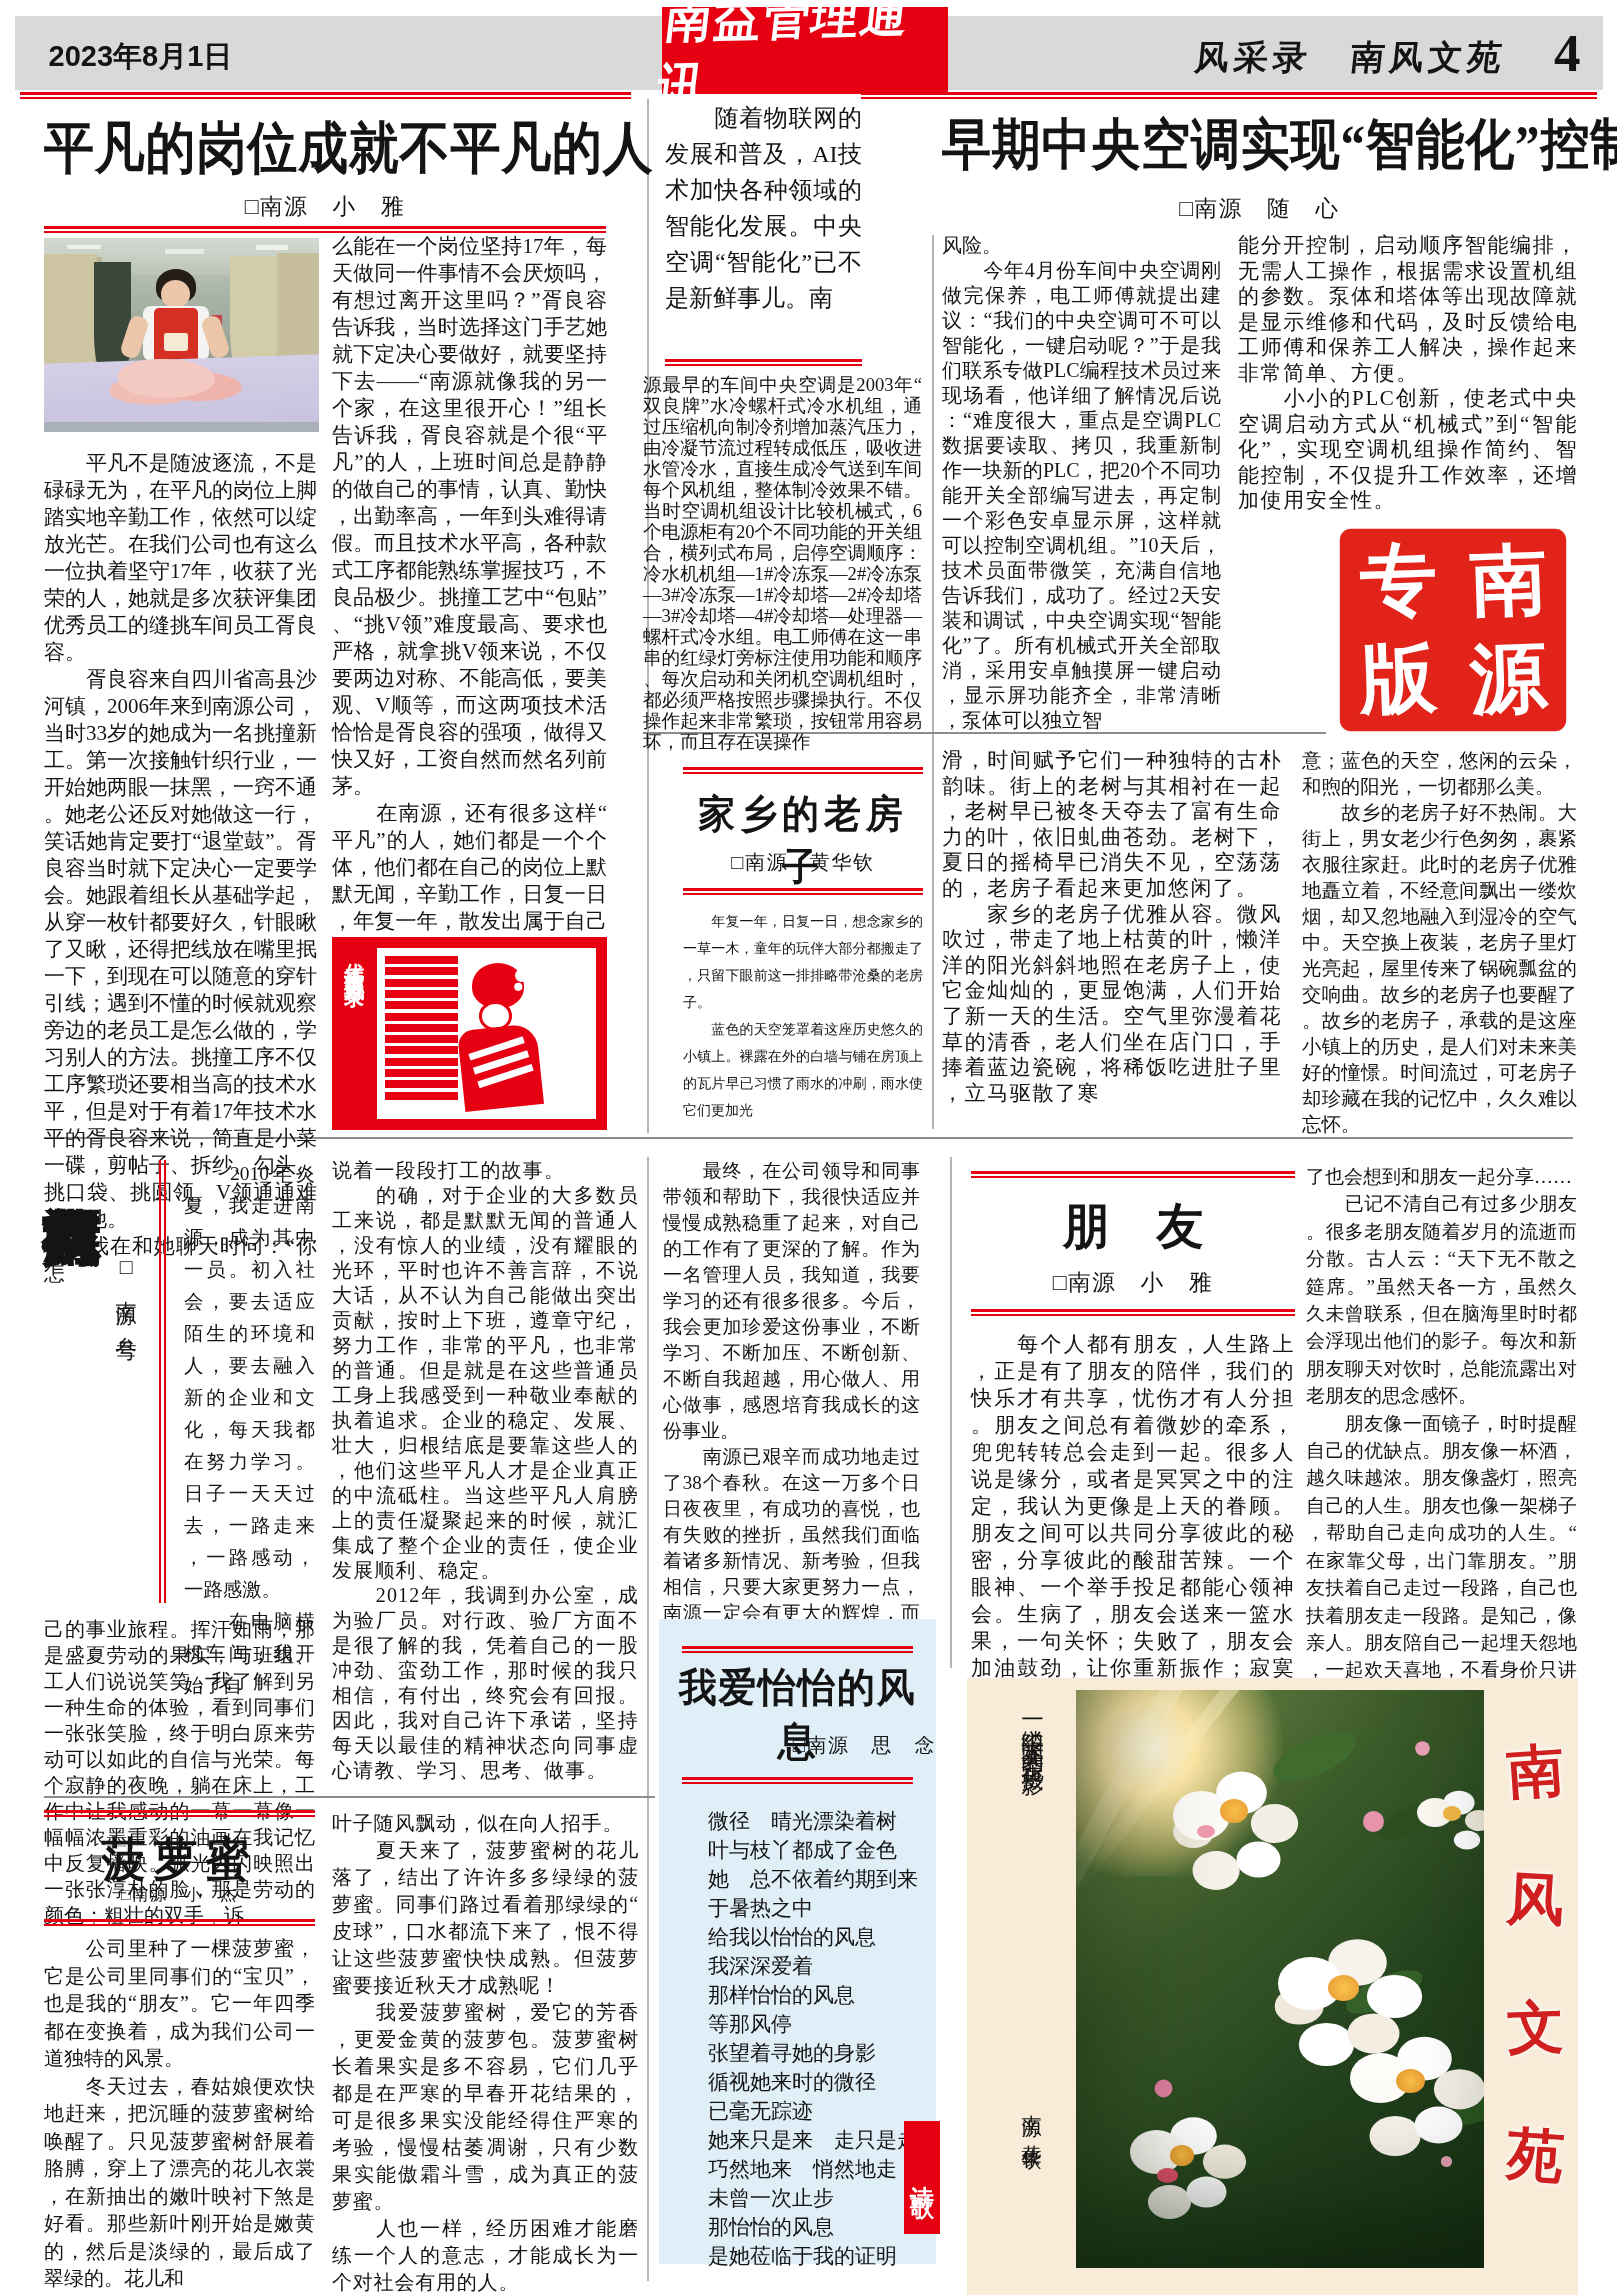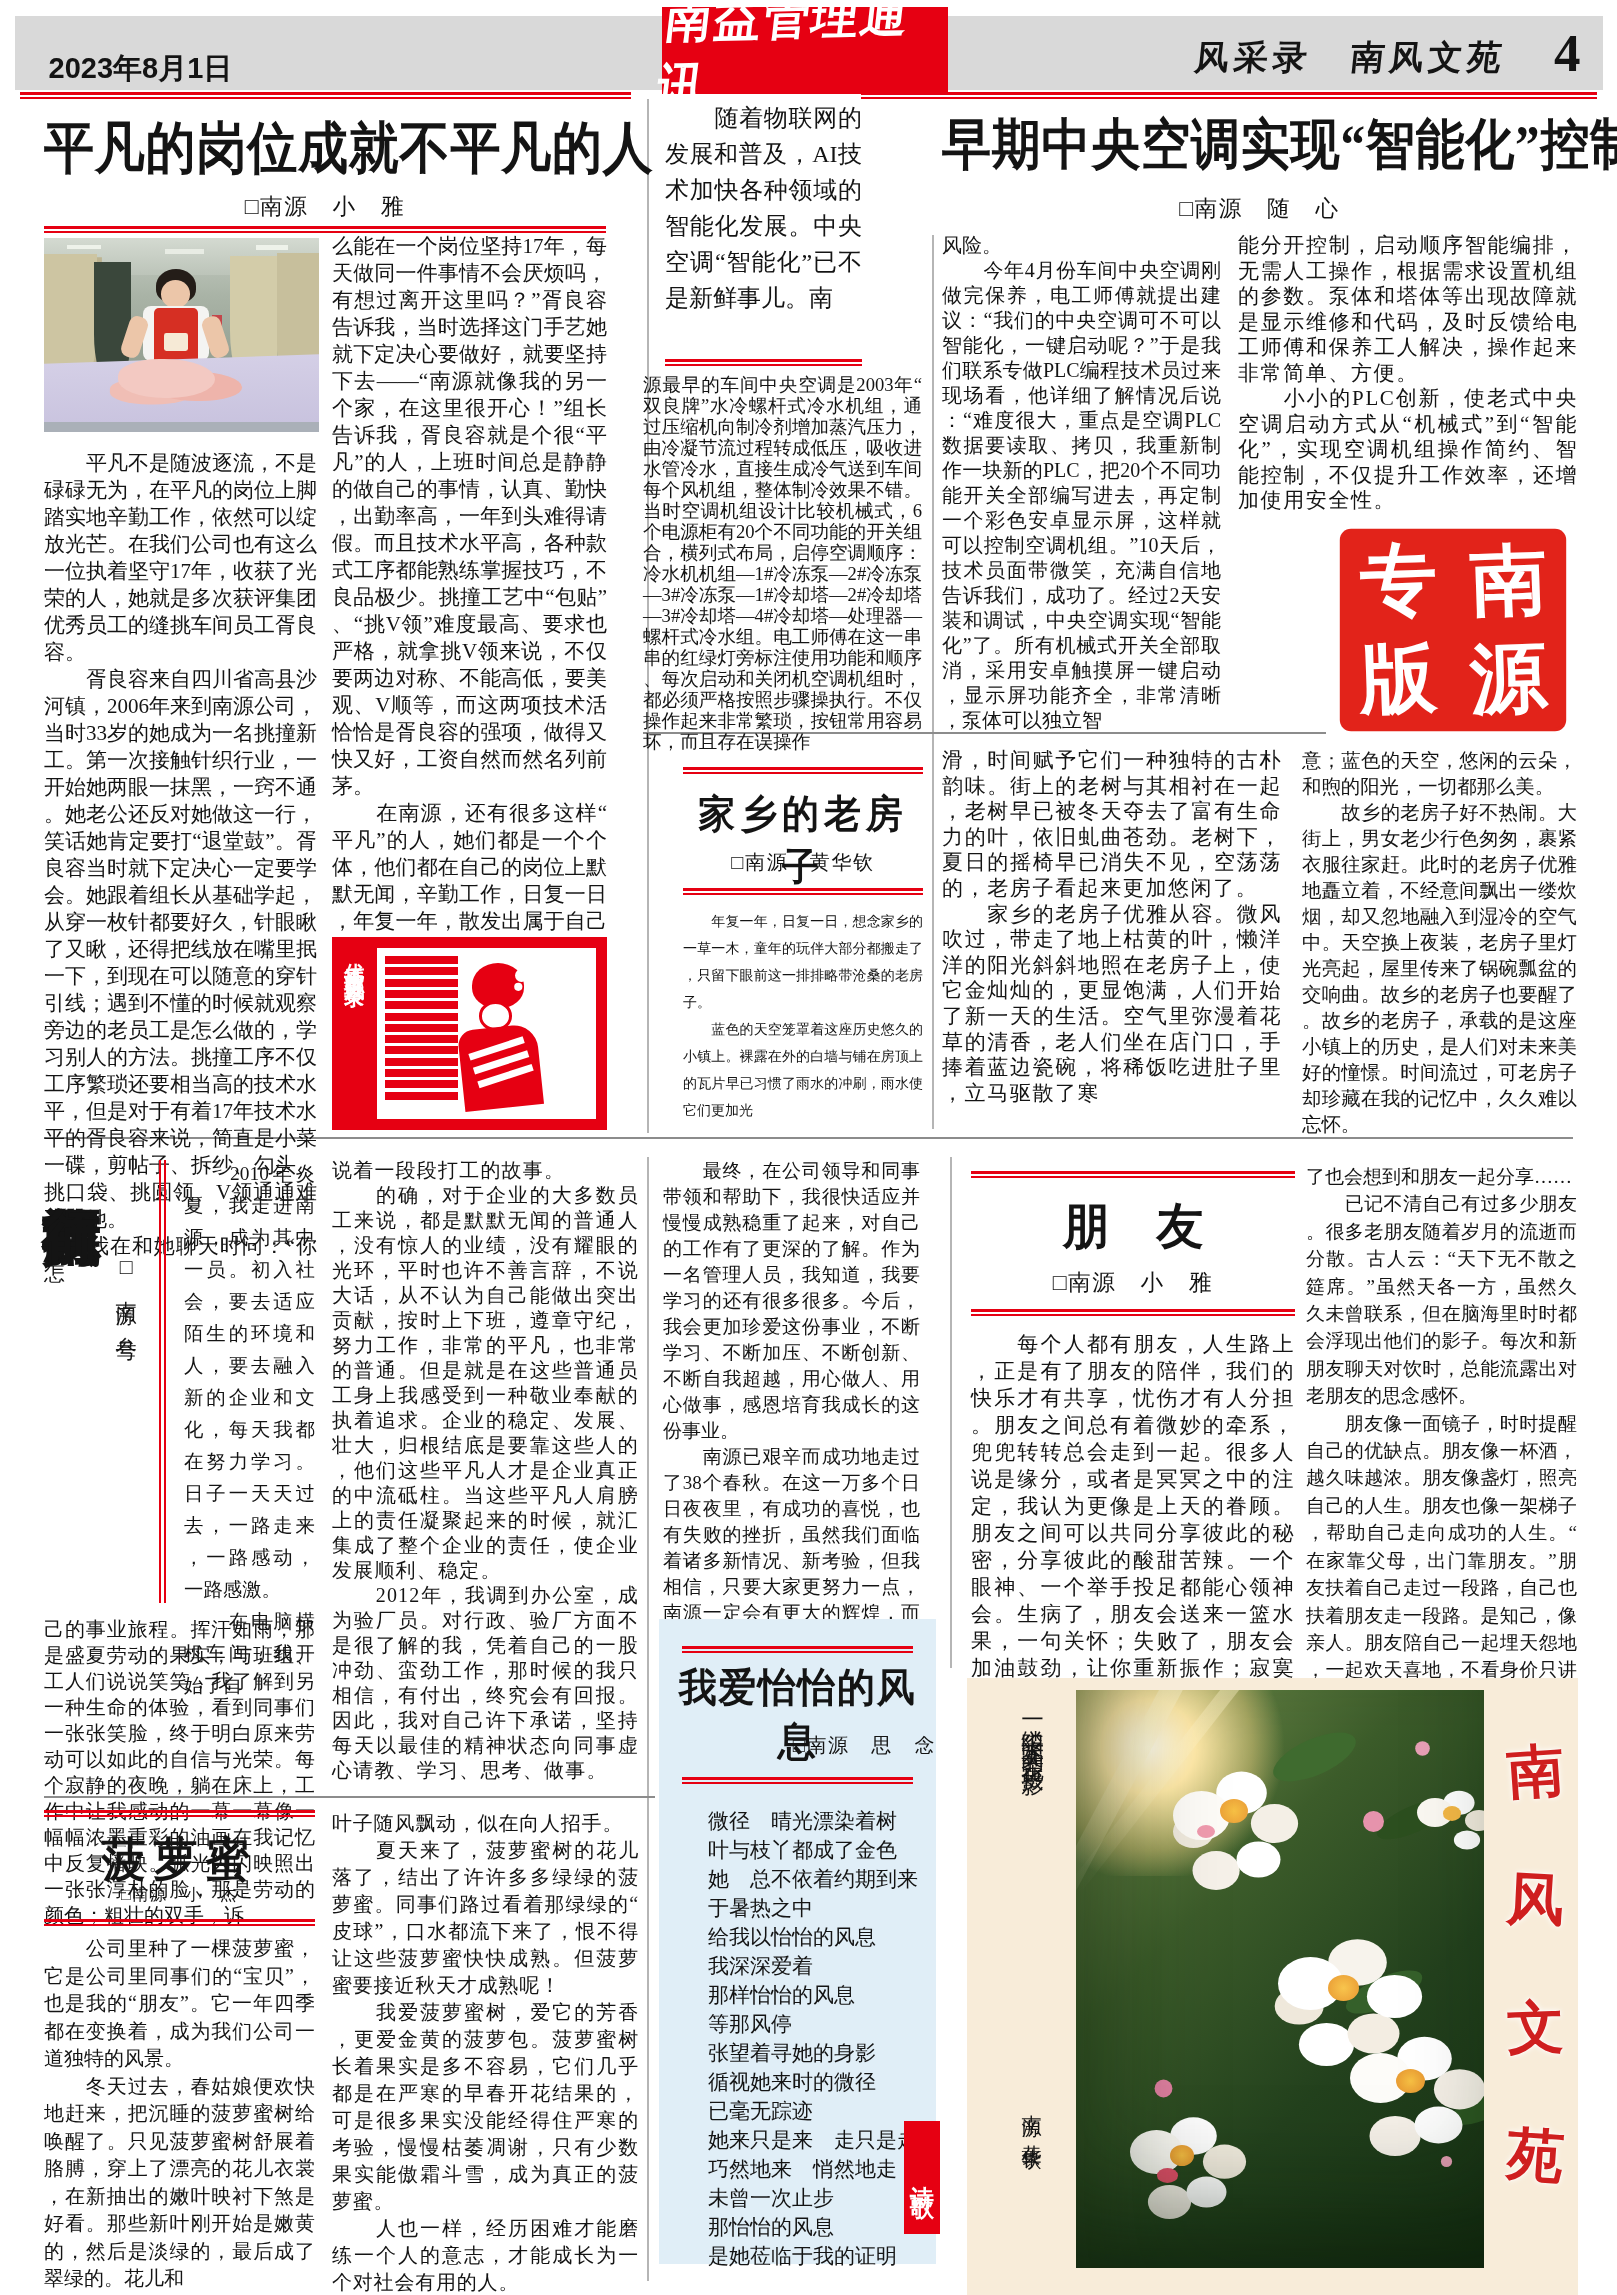--- a/index.html
+++ b/index.html
@@ -3,21 +3,21 @@
 <meta charset="utf-8">
 <style>
   html,body{margin:0;padding:0;}
   .page{position:relative;width:1618px;height:2295px;background:#fff;overflow:hidden;
         font-family:"Liberation Serif","DejaVu Serif",serif;color:#141414;}
   .abs{position:absolute;}
   
   .hbar{background:#d9d9d9;}
   .masthead{background:#e60012;color:#fff;display:flex;align-items:center;justify-content:center;}
   .masthead span{font-weight:bold;font-size:47px;letter-spacing:1.6px;transform:skewX(-8deg) rotate(-1.5deg) scaleY(1.08);}
-  .date{font-family:"Liberation Sans",sans-serif;font-weight:bold;font-size:29px;margin-top:12px;}
+  .date{font-family:"Liberation Sans",sans-serif;font-weight:bold;font-size:29px;}
   .secline{font-weight:bold;font-size:34px;letter-spacing:4.9px;transform:skewX(-6deg);}
   .pagenum{font-size:53px;font-weight:bold;font-family:"Liberation Serif",serif;}
   
   .rr{height:7.3px;background:linear-gradient(to bottom,#e60012 0 2.8px,rgba(0,0,0,0) 2.8px 4.9px,#e60012 4.9px 7.3px);}
   .vrr{width:7.3px;background:linear-gradient(to right,#e60012 0 2.4px,rgba(0,0,0,0) 2.4px 4.9px,#e60012 4.9px 7.3px);}
   .gline{background:#8c8c8c;}
   .vline{background:#b5b5b5;width:1.6px;}
   
   .headline{font-weight:900;text-align:center;transform:scaleY(1.12);letter-spacing:0.8px;white-space:nowrap;}
   .byline{text-align:center;font-size:22.6px;letter-spacing:1.6px;}

